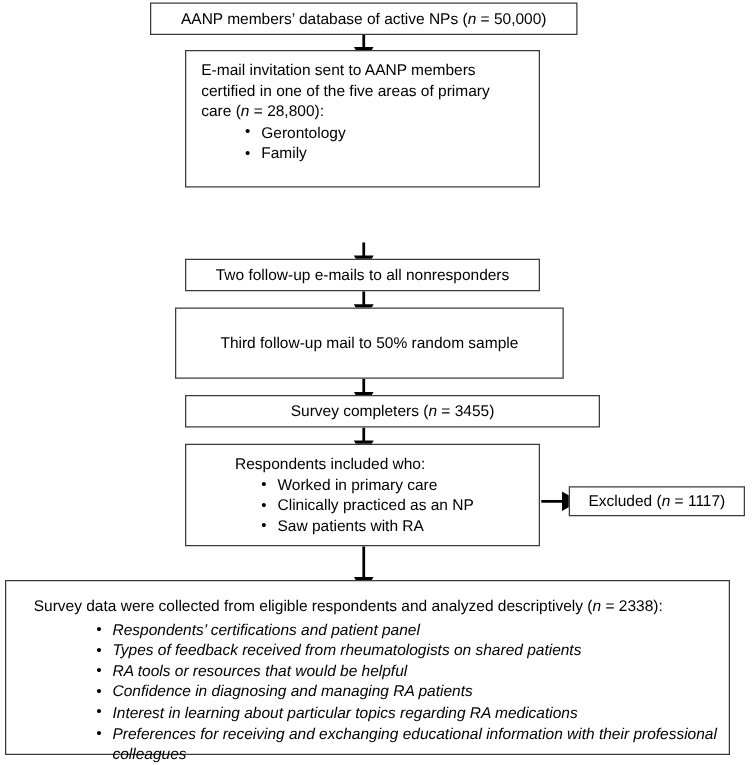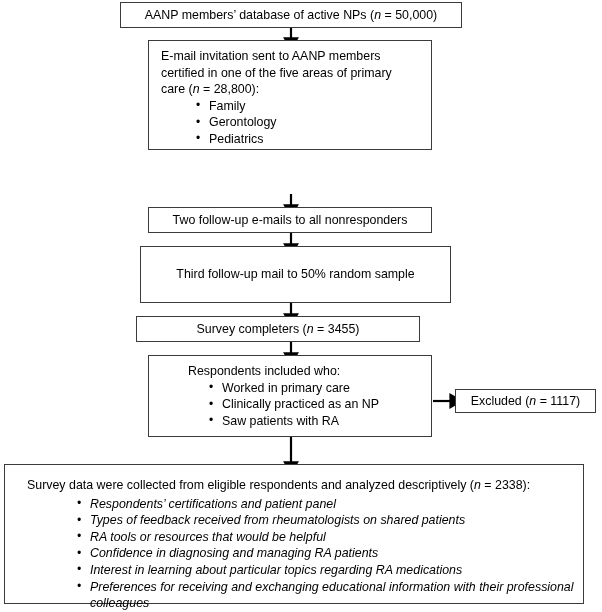--- a/index.html
+++ b/index.html
@@ -97,37 +97,36 @@
     </div>
   </div>
 
   <div class="box left" style="left:148px; top:40px; width:284px; height:110px;">
     <div class="lead">E-mail invitation sent to AANP members</div>
     <div class="lead">certified in one of the five areas of primary</div>
     <div class="lead">
       <span>care (</span><span class="it">n</span><span> = 28,800):</span>
     </div>
     <ul class="bl indent-a">
+      <li>Gerontology</li>
       <li>Family</li>
-      <li>Gerontology</li>
-      <li>Pediatrics</li>
     </ul>
   </div>
 
   <div class="box center" style="left:148px; top:207px; width:284px; height:26px;text-align:right;">
     <div class="inner">Two follow-up e-mails to all nonresponders</div>
   </div>
 
   <div class="box center" style="left:140px; top:246px; width:311px; height:57px;">
     <div class="inner">
       <div>Third follow-up mail to 50% random sample</div>
     </div>
   </div>
 
-  <div class="box center" style="left:136px; top:316px; width:284px; height:26px;">
+  <div class="box center" style="left:148px; top:316px; width:332px; height:26px;">
     <div class="inner">
       <span>Survey completers (</span><span class="it">n</span><span> = 3455)</span>
     </div>
   </div>
 
   <div class="box left" style="left:148px; top:355px; width:284px; height:82px;">
     <div class="lead" style="margin-left:27px;">Respondents included who:</div>
     <ul class="bl indent-c">
       <li>Worked in primary care</li>
       <li>Clinically practiced as an NP</li>

